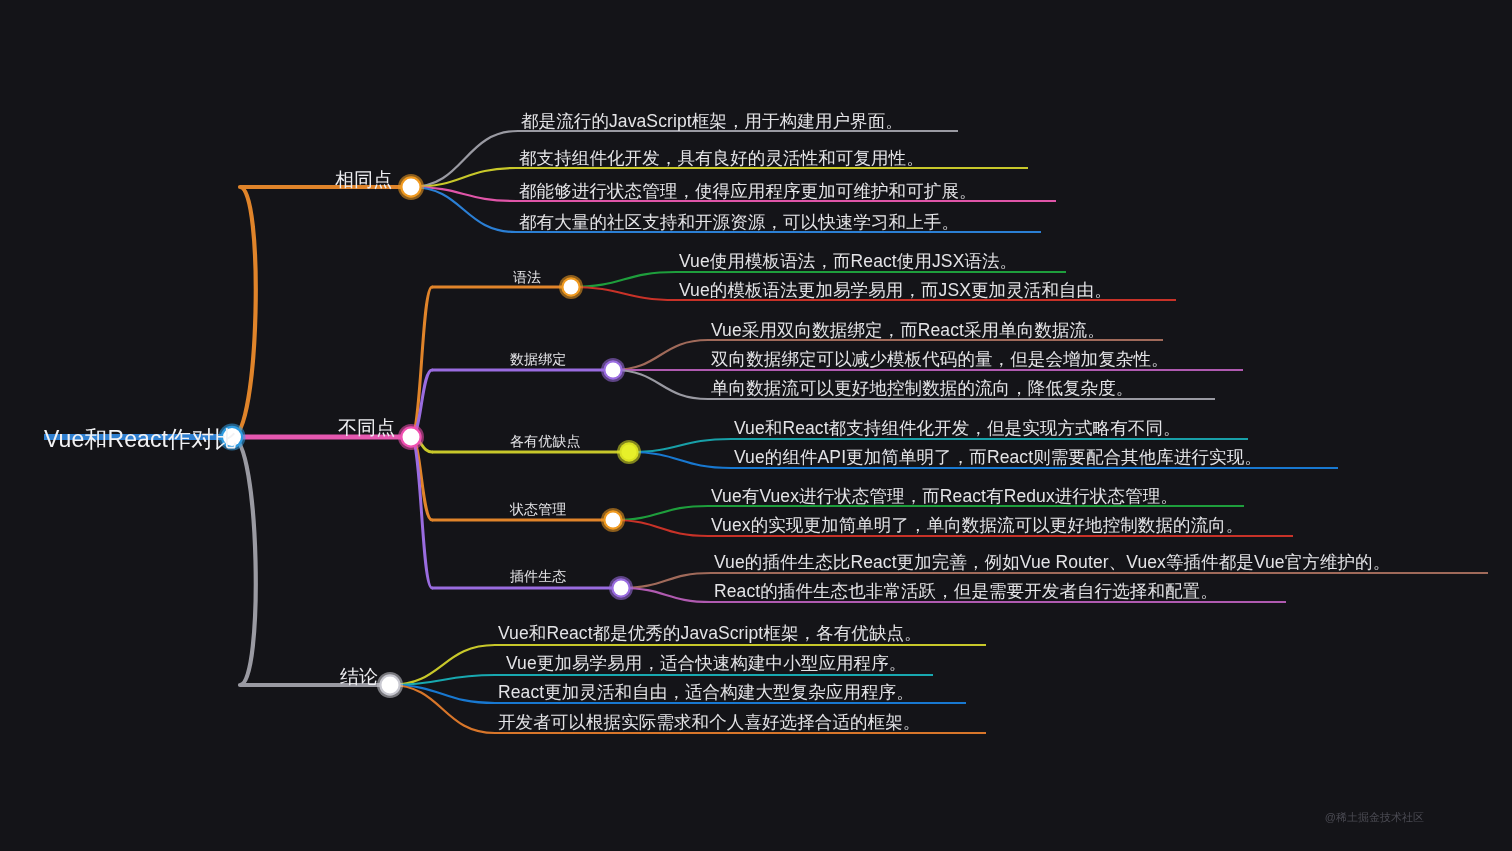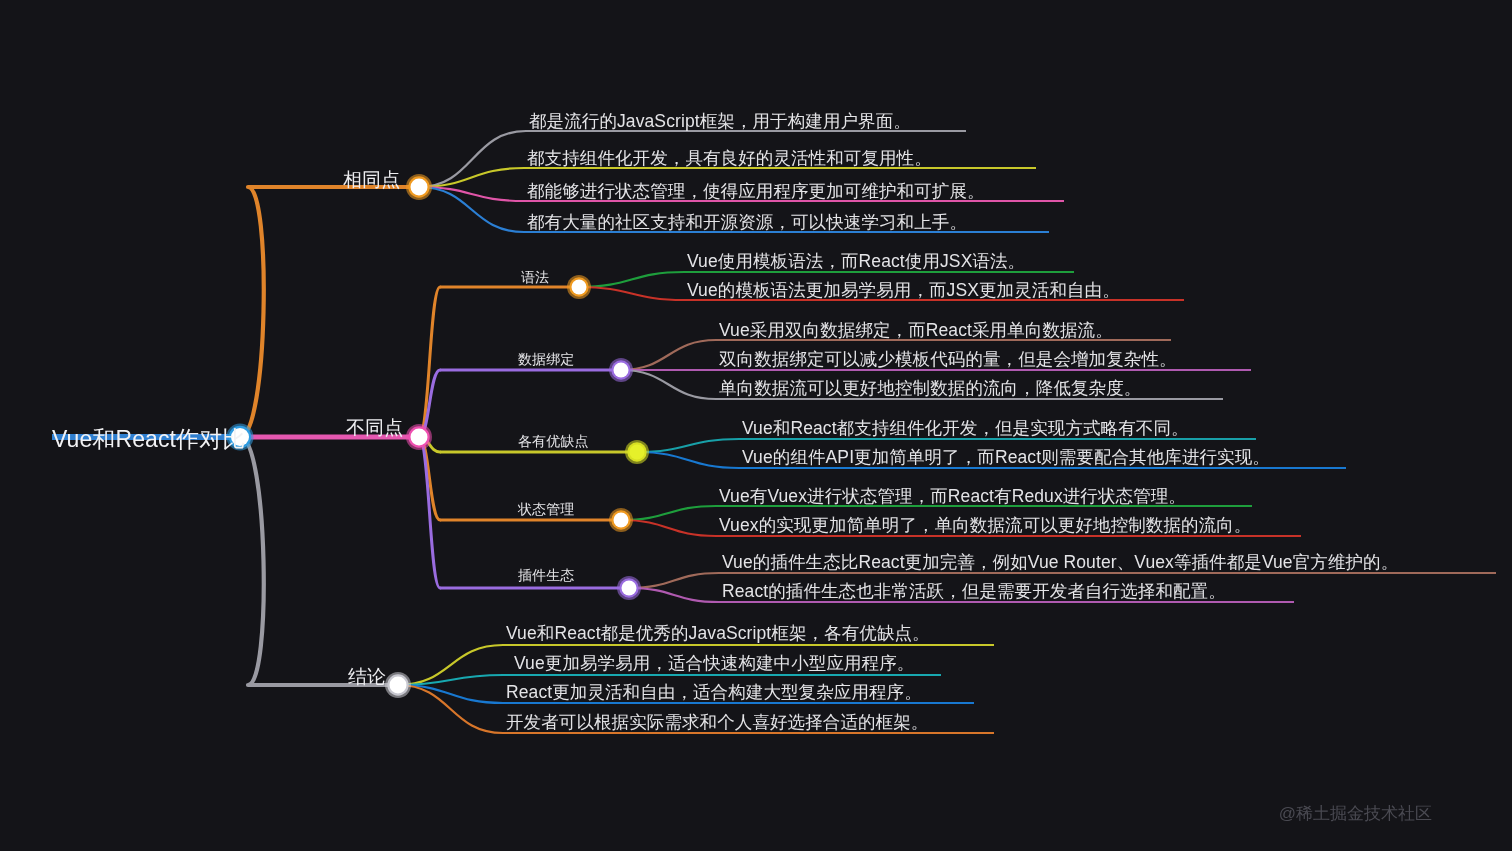--- a/index.html
+++ b/index.html
@@ -10,21 +10,21 @@
   }
   body {
     width: 1512px;
     height: 851px;
     overflow: hidden;
     font-family: "Liberation Sans", "DejaVu Sans", sans-serif;
     position: relative;
   }
   #canvas {
     position: absolute;
-    left: 16px; top: 0;
+    left: 8px; top: 0;
     width: 1444px;
     height: 851px;
   }
   #mindmap-svg {
     position: absolute;
     left: 0; top: 0;
     width: 1512px;
     height: 851px;
     display: block;
   }
@@ -50,21 +50,21 @@
     color: #e6e6e9;
   }
   .leaf-label {
     font-size: 17.5px;
     color: #e4e4e7;
   }
   .watermark {
     position: absolute;
     right: 28px;
     bottom: 26px;
-    font-size: 17px;
+    font-size: 11px;
     color: #4a4a52;
     white-space: nowrap;
   }
 </style>
 </head>
 <body style="background: rgb(20, 20, 24);">
 
 <div id="canvas" style="background: rgb(20, 20, 24);">
   <svg id="mindmap-svg" viewBox="0 0 1512 851" preserveAspectRatio="none">
       <line x1="36" y1="437" x2="224" y2="437" stroke="#2f7fd0" stroke-width="6" stroke-linecap="butt"></line>
@@ -185,20 +185,20 @@
       <div class="label leaf-label" style="left: 706px; top: 554px;">Vue的插件生态比React更加完善，例如Vue Router、Vuex等插件都是Vue官方维护的。</div>
       <div class="label leaf-label" style="left: 706px; top: 583px;">React的插件生态也非常活跃，但是需要开发者自行选择和配置。</div>
       <div class="label leaf-label" style="left: 490px; top: 625px;">Vue和React都是优秀的JavaScript框架，各有优缺点。</div>
       <div class="label leaf-label" style="left: 490px; top: 655px; margin-left: 8px;">Vue更加易学易用，适合快速构建中小型应用程序。</div>
       <div class="label leaf-label" style="left: 490px; top: 684px;">React更加灵活和自由，适合构建大型复杂应用程序。</div>
       <div class="label leaf-label" style="left: 490px; top: 714px;">开发者可以根据实际需求和个人喜好选择合适的框架。</div>
       <div class="label sub-label" style="left: 505px; top: 270px;">语法</div>
       <div class="label sub-label" style="left: 502px; top: 352px;">数据绑定</div>
       <div class="label sub-label" style="left: 502px; top: 434px;">各有优缺点</div>
       <div class="label sub-label" style="left: 502px; top: 502px;">状态管理</div>
-      <div class="label sub-label" style="left: 502px; top: 569px; font-family: Liberation Serif, serif;">插件生态</div>
+      <div class="label sub-label" style="left: 502px; top: 569px;">插件生态</div>
       <div class="label branch-label" style="left: 327px; top: 170px;">相同点</div>
       <div class="label branch-label" style="left: 330px; top: 418px;">不同点</div>
       <div class="label branch-label" style="left: 332px; top: 667px;">结论</div>
       <div class="label root-label" style="left: 36px; top: 428px;">Vue和React作对比</div>
     </div>
   <div class="watermark">@稀土掘金技术社区</div>
 </div>
 
 </body></html>

